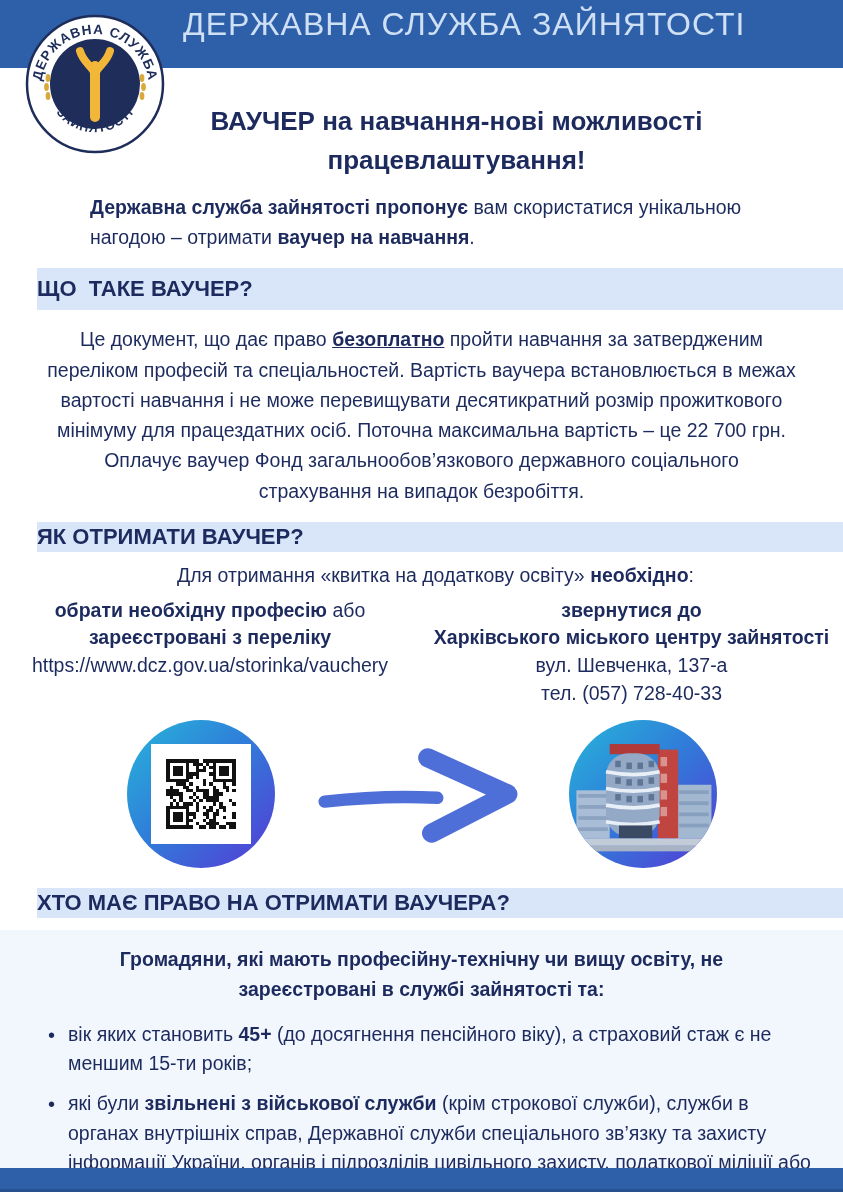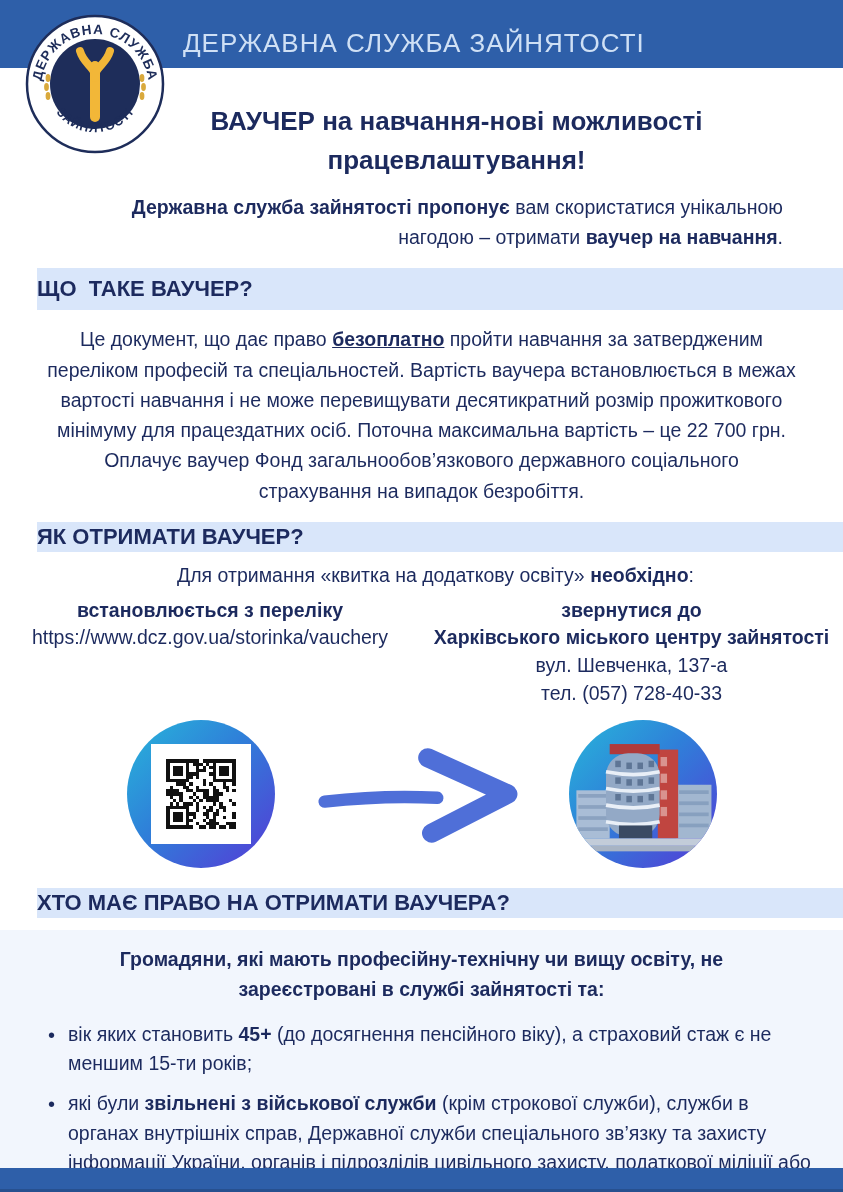--- a/index.html
+++ b/index.html
@@ -4,25 +4,25 @@
 <style>
   :root{
     --header-blue:#2e5fa9; --navy-text:#1c2a5e; --banner-bg:#d9e6fa;
     --section-bg:#f2f6fd; --accent-yellow:#f2b738; --arrow-blue:#4f6fd8;
     --qr-grad-start:#27b6da; --qr-grad-end:#5639d6; --header-text:#cfe0f5;
   }
   html,body{margin:0;padding:0;background:#fff;}
   body{font-family:"Liberation Sans","DejaVu Sans",sans-serif;color:var(--navy-text);}
   .page{position:relative;width:843px;height:1192px;background:#fff;overflow:hidden;}
   .topbar{position:absolute;left:0;top:0;width:843px;height:68px;background:var(--header-blue);}
-  .org-title{position:absolute;left:183px;top:28px;font-size:26px;letter-spacing:1px;color:var(--header-text);font-weight:400;}
+  .org-title{position:absolute;left:183px;top:6px;font-size:32px;letter-spacing:1px;color:var(--header-text);font-weight:400;}
   .logo-wrap{position:absolute;left:25px;top:14px;width:140px;height:140px;}
   .content{position:absolute;left:0;top:68px;width:843px;}
   .main-title{margin:34px 40px 0 110px;text-align:center;font-size:26px;font-weight:bold;line-height:1.5;}
-  .intro{margin:12px 60px 0 90px;text-align:right;font-size:19.5px;line-height:1.55;}
+  .intro{margin:12px 60px 0 90px;text-align:left;font-size:19.5px;line-height:1.55;}
   .banner{width:843px;background:var(--banner-bg);text-align:left;font-weight:bold;font-size:22px;padding:8px 0;margin-top:16px;white-space:pre-wrap;margin-left:37px;}
   .banner.slim{padding:2px 0;}
   .what-text{margin:14px 46px 0 46px;text-align:center;font-size:19.5px;line-height:1.55;}
   .u{ text-decoration:underline;margin-top:43px;}
   b{font-weight:bold;}
   .how-lead{margin:12px 0 0 0;text-align:center;font-size:19.5px;padding-left:28px;}
   .columns{display:flex;margin-top:10px;}
   .col{text-align:center;font-size:19.5px;line-height:1.42;}
   .col-left{width:420px;}
   .col-right{width:423px;text-align:center;}
@@ -94,21 +94,22 @@
     <div class="banner">ЩО  ТАКЕ ВАУЧЕР?</div>
 
     <p class="what-text"><span>Це документ, що дає право </span><b class="u">безоплатно</b><span> пройти навчання за затвердженим переліком професій та спеціальностей. Вартість ваучера встановлюється в межах вартості навчання і не може перевищувати десятикратний розмір прожиткового мінімуму для працездатних осіб. Поточна максимальна вартість  – це 22 700 грн. Оплачує ваучер Фонд загальнообов’язкового державного соціального страхування на випадок безробіття.</span></p>
 
     <div class="banner slim">ЯК ОТРИМАТИ ВАУЧЕР?</div>
 
     <p class="how-lead"><span>Для отримання «квитка на додаткову освіту» </span><b>необхідно</b><span>:</span></p>
 
     <div class="columns">
       <div class="col col-left">
-        <div><b>встановлюється з переліку</b></div>
+        <div><b>обрати необхідну професію</b><span> або</span></div>
+        <div><b>зареєстровані з переліку</b></div>
         <div>https://www.dcz.gov.ua/storinka/vauchery</div>
       </div>
       <div class="col col-right">
         <div><b>звернутися до</b></div>
         <div><b>Харківського міського центру зайнятості</b></div>
         <div>вул. Шевченка, 137-а</div>
         <div>тел. (057) 728-40-33</div>
       </div>
     </div>
 

